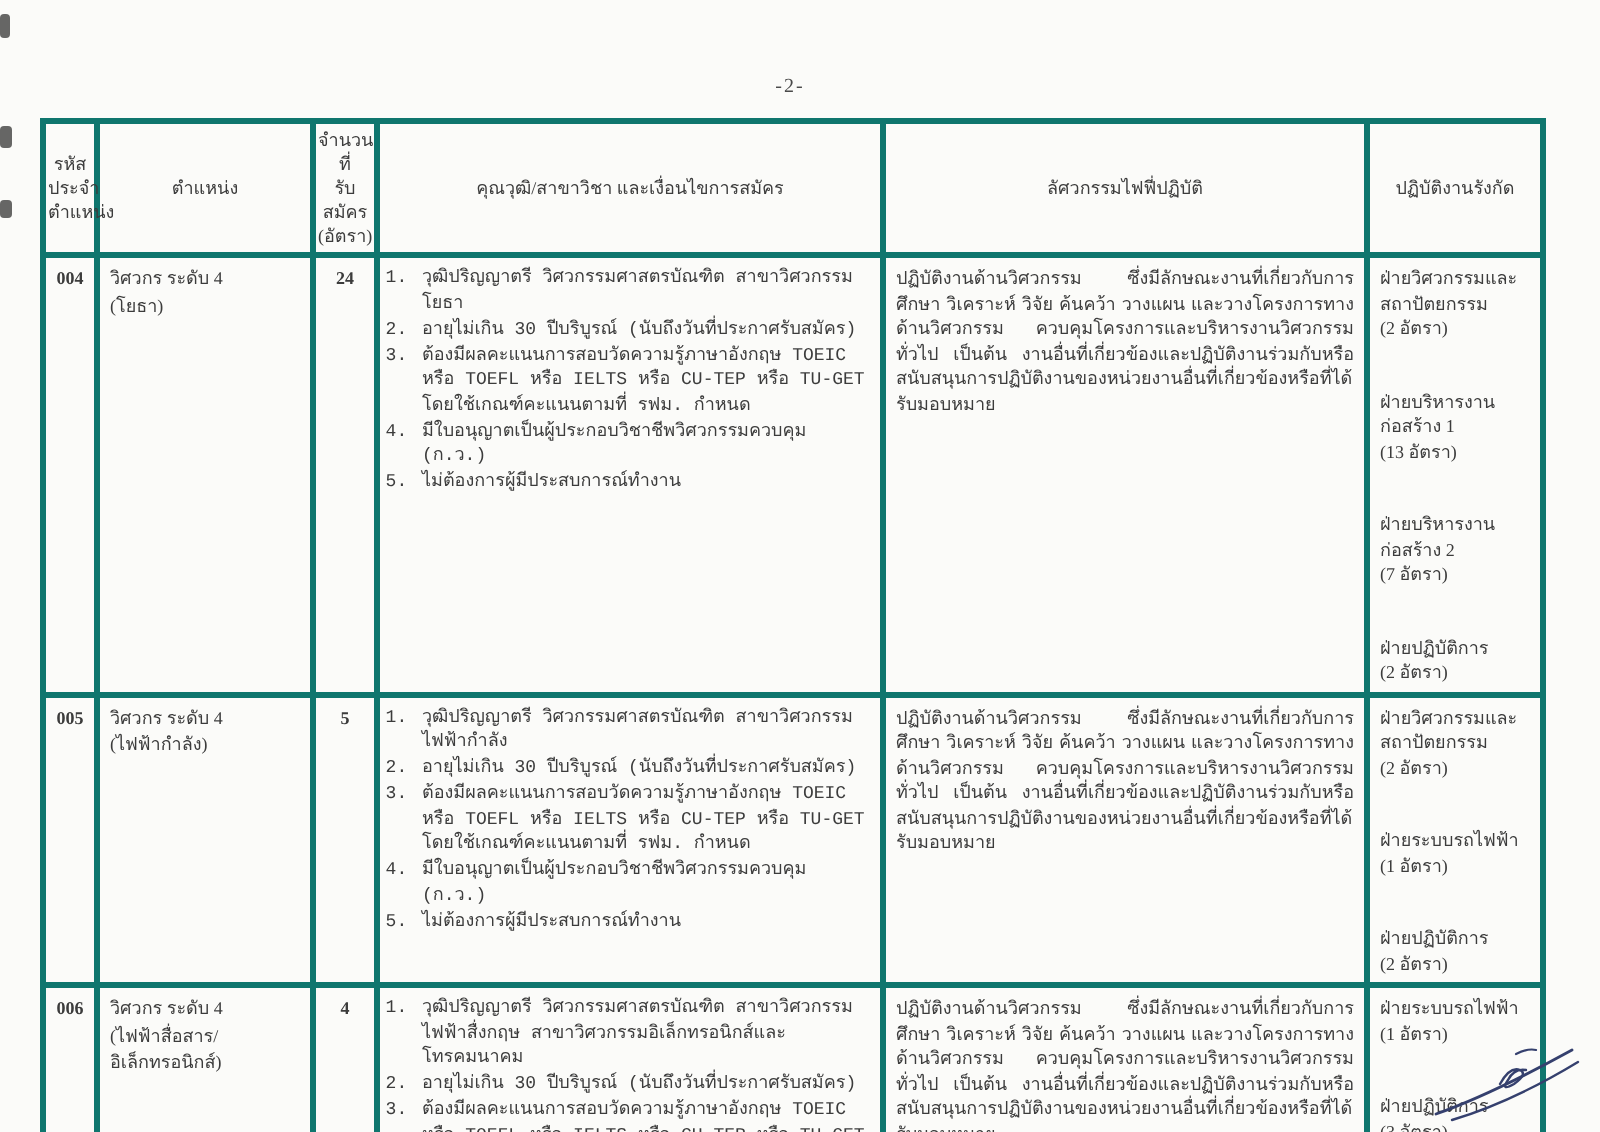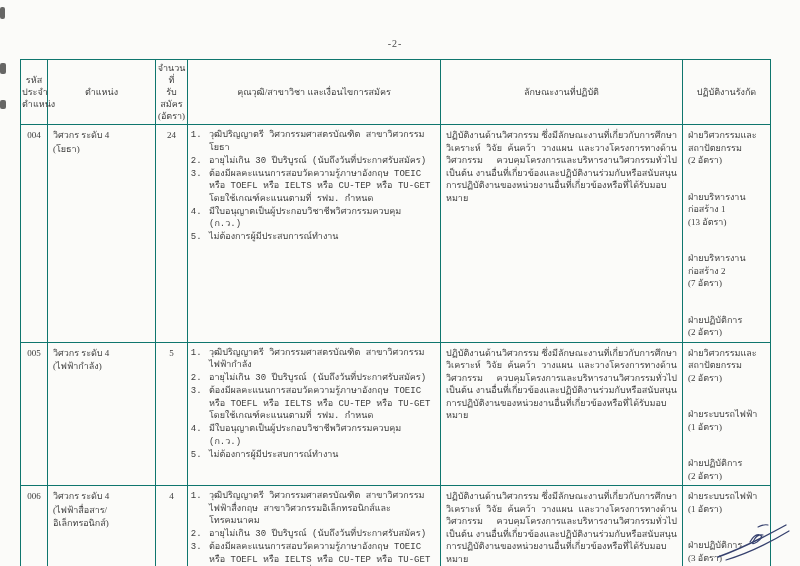--- a/index.html
+++ b/index.html
@@ -18,33 +18,33 @@
     position:absolute;left:20px;top:59px;width:750px;
     border-collapse:collapse;table-layout:fixed;
   }
   col.c-code{width:27px;}
   col.c-pos{width:108px;}
   col.c-vac{width:32px;}
   col.c-qual{width:253px;}
   col.c-duty{width:242px;}
   col.c-unit{width:88px;}
   th,td{
-    border:1px solid #0f766e;
+    border:3px solid #0f766e;
     font-size:9px;line-height:12.5px;font-weight:normal;
     vertical-align:top;color:#3c3c3c;
     padding:4px 5px 3px 5px;
   }
   thead th{
     height:34px;text-align:center;vertical-align:middle;
     white-space:pre-line;padding:2px 1px;line-height:12px;
   }
   tbody tr:nth-child(1){height:178px;}
   tbody tr:nth-child(2){height:136px;}
   tbody tr:nth-child(3){height:107px;}
-  td.cell-code,td.cell-vac{text-align:center;}
+  td.cell-code,td.cell-vac{text-align:center;font-weight:bold;}
   td.cell-pos{white-space:pre-line;line-height:13.5px;}
   ol.qual-list{margin:0;padding:0 0 0 14px;}
   ol.qual-list li{padding-left:2px;margin:0 0 .5px 0;font-family:Liberation Mono, monospace;}
   td.cell-duty div{text-align:justify;text-justify:inter-word;}
   .assign-block{margin-bottom:24px;}
   .assign-block:last-child{margin-bottom:0;}
   .edge-mark{position:absolute;background:#4b4b4b;border-radius:2px;opacity:.85;}
   .mark-1{left:0;top:7px;width:5px;height:12px;}
   .mark-2{left:0;top:63px;width:6px;height:11px;}
   .mark-3{left:0;top:100px;width:6px;height:9px;}
@@ -73,21 +73,21 @@
     <thead>
       <tr>
         <th>รหัส
 ประจำ
 ตำแหน่ง</th>
         <th>ตำแหน่ง</th>
         <th>จำนวนที่
 รับสมัคร
 (อัตรา)</th>
         <th>คุณวุฒิ/สาขาวิชา และเงื่อนไขการสมัคร</th>
-        <th>ลักษณะงานที่ปฏิบัติ</th>
+        <th>ลัศวกรรมไฟฟี่ปฏิบัติ</th>
         <th>ปฏิบัติงานรังกัด</th>
       </tr>
     </thead>
     <tbody>
     <tr>
       <td class="cell-code">004</td>
       <td class="cell-pos">วิศวกร ระดับ 4
 (โยธา)</td>
       <td class="cell-vac">24</td>
       <td class="cell-qual">

